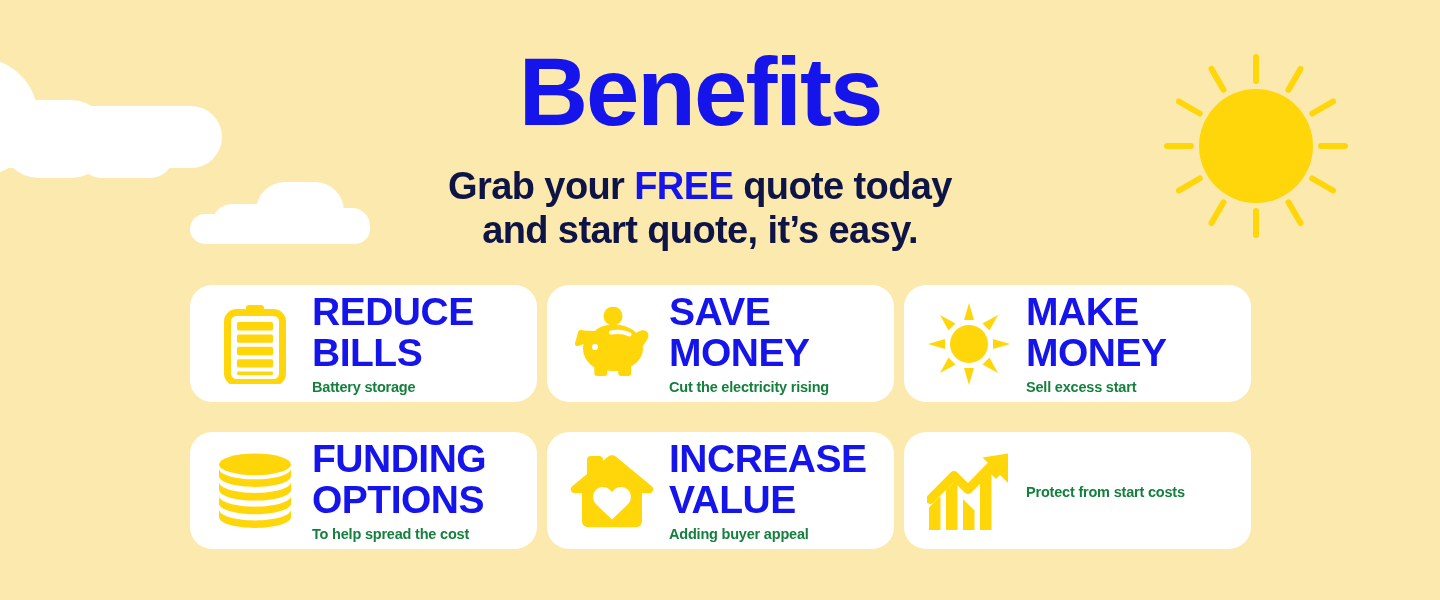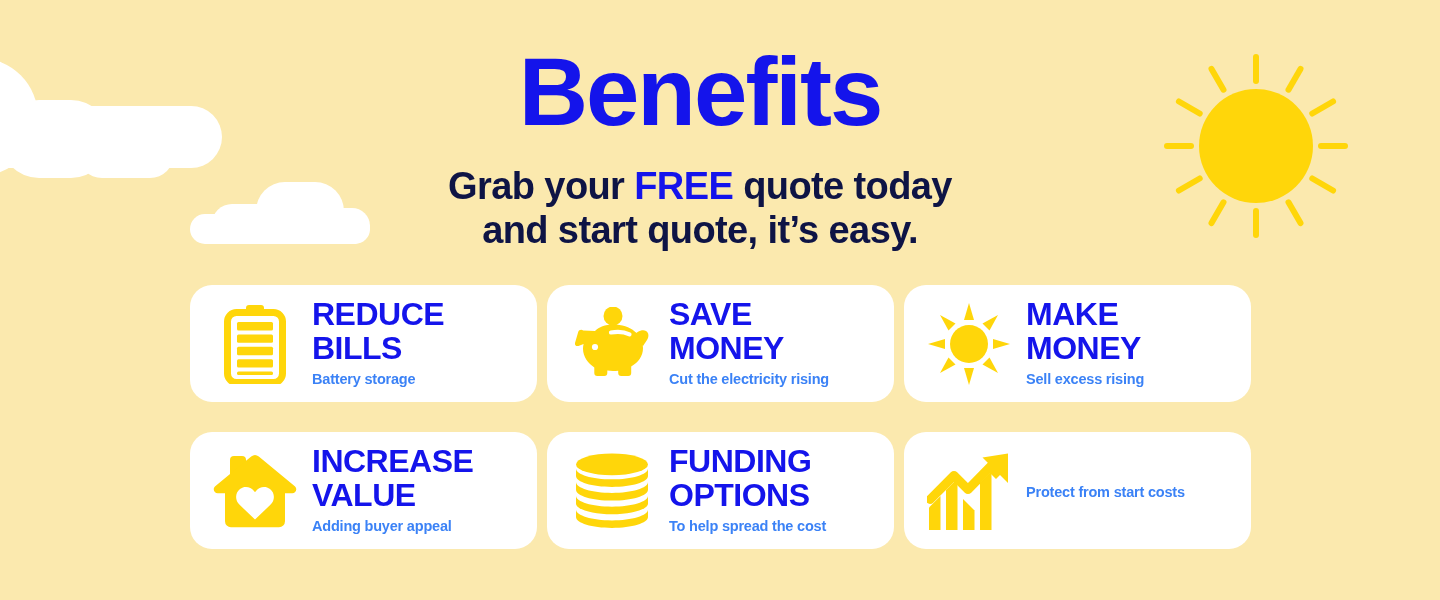--- a/index.html
+++ b/index.html
@@ -67,27 +67,27 @@
   .card {
     background:#ffffff; border-radius:22px;
     display:flex; align-items:center;
     padding:0 14px 0 22px;
     gap:14px;
   }
   .card-icon { flex:0 0 auto; width:86px; display:flex; align-items:center; justify-content:center; }
   .card-icon svg { display:block; }
   .card-text { display:flex; flex-direction:column; justify-content:center; }
   .card-title {
-    font-size:32px; line-height:1.06; font-weight:700; letter-spacing:-0.5px;
+    font-size:39px; line-height:1.06; font-weight:700; letter-spacing:-0.5px;
     color:#1414eb; text-transform:uppercase; white-space:pre-line;
   }
   .card-sub {
     margin-top:5px;
     font-size:14.5px; line-height:1.2; font-weight:700; letter-spacing:-0.2px;
-    color:#3b82f6;
+    color:#15803d;
   }
 </style>
 </head>
 <body>
 
 <div class="decor">
 
   <div class="cloud" id="cloud-big">
     <span class="base"></span>
       <span class="puff-a"></span>
@@ -175,53 +175,53 @@
       <path d="M12 12l15.5 8.5-7 7z"></path>
       <path d="M70 70l-15.5-8.5 7-7z"></path>
       <path d="M70 12l-8.5 15.5-7-7z"></path>
       <path d="M12 70l8.5-15.5 7 7z"></path>
     </g>
   </svg>
 </div>
       <div class="card-text">
         <div class="card-title">MAKE
 MONEY</div>
-        <div class="card-sub">Sell excess rising</div>
-      </div>
-    </div>
-    <div class="card">
-      <div class="card-icon">
-  <svg width="86" height="78" viewBox="0 0 86 78" fill="none">
-    <path d="M18 8a4 4 0 0 1 4-4h8a4 4 0 0 1 4 4v14H18z" fill="#ffd60a"></path>
-    <path d="M39.2 4.6a6 6 0 0 1 7.6 0l36 29.6c2.9 2.4 1.2 7.1-2.6 7.1H73v28a6 6 0 0 1-6 6H19a6 6 0 0 1-6-6V41.3H5.8c-3.8 0-5.5-4.7-2.6-7.1z" fill="#ffd60a"></path>
-    <path d="M43 67.5L27.6 52.8C22.8 48.2 23 41 28 37.1c4.4-3.4 10.6-2.4 14 1.8l1 1.3 1-1.3c3.4-4.2 9.6-5.2 14-1.8 5 3.9 5.2 11.1.4 15.7z" fill="#ffffff"></path>
-  </svg>
-</div>
-      <div class="card-text">
-        <div class="card-title">INCREASE
-VALUE</div>
-        <div class="card-sub">Adding buyer appeal</div>
+        <div class="card-sub">Sell excess start</div>
       </div>
     </div>
     <div class="card">
       <div class="card-icon">
   <svg width="72" height="80" viewBox="0 0 72 80" fill="none">
     <g fill="#ffd60a">
       <path d="M0 58.5c0 6 16.1 10.9 36 10.9s36-4.9 36-10.9v7.6c0 6-16.1 10.9-36 10.9S0 72.1 0 66.1z"></path>
       <path d="M0 44.8c0 6 16.1 10.9 36 10.9s36-4.9 36-10.9v7.6c0 6-16.1 10.9-36 10.9S0 58.4 0 52.4z"></path>
       <path d="M0 31.1c0 6 16.1 10.9 36 10.9s36-4.9 36-10.9v7.6c0 6-16.1 10.9-36 10.9S0 44.7 0 38.7z"></path>
       <path d="M0 17.4c0 6 16.1 10.9 36 10.9s36-4.9 36-10.9V25c0 6-16.1 10.9-36 10.9S0 31 0 25z"></path>
       <ellipse cx="36" cy="13.4" rx="36" ry="10.9"></ellipse>
     </g>
   </svg>
 </div>
       <div class="card-text">
         <div class="card-title">FUNDING
 OPTIONS</div>
         <div class="card-sub">To help spread the cost</div>
+      </div>
+    </div>
+    <div class="card">
+      <div class="card-icon">
+  <svg width="86" height="78" viewBox="0 0 86 78" fill="none">
+    <path d="M18 8a4 4 0 0 1 4-4h8a4 4 0 0 1 4 4v14H18z" fill="#ffd60a"></path>
+    <path d="M39.2 4.6a6 6 0 0 1 7.6 0l36 29.6c2.9 2.4 1.2 7.1-2.6 7.1H73v28a6 6 0 0 1-6 6H19a6 6 0 0 1-6-6V41.3H5.8c-3.8 0-5.5-4.7-2.6-7.1z" fill="#ffd60a"></path>
+    <path d="M43 67.5L27.6 52.8C22.8 48.2 23 41 28 37.1c4.4-3.4 10.6-2.4 14 1.8l1 1.3 1-1.3c3.4-4.2 9.6-5.2 14-1.8 5 3.9 5.2 11.1.4 15.7z" fill="#ffffff"></path>
+  </svg>
+</div>
+      <div class="card-text">
+        <div class="card-title">INCREASE
+VALUE</div>
+        <div class="card-sub">Adding buyer appeal</div>
       </div>
     </div>
     <div class="card">
       <div class="card-icon">
   <svg width="84" height="78" viewBox="0 0 84 78" fill="none">
     <g fill="#ffd60a">
       <path d="M2 55.5L13.5 44v34H2z"></path>
       <path d="M19 38l11.5-11.5V78H19z"></path>
       <path d="M36 47l11.5 11.5V78H36z"></path>
       <path d="M53 31l11.5-11.5V78H53z"></path>

